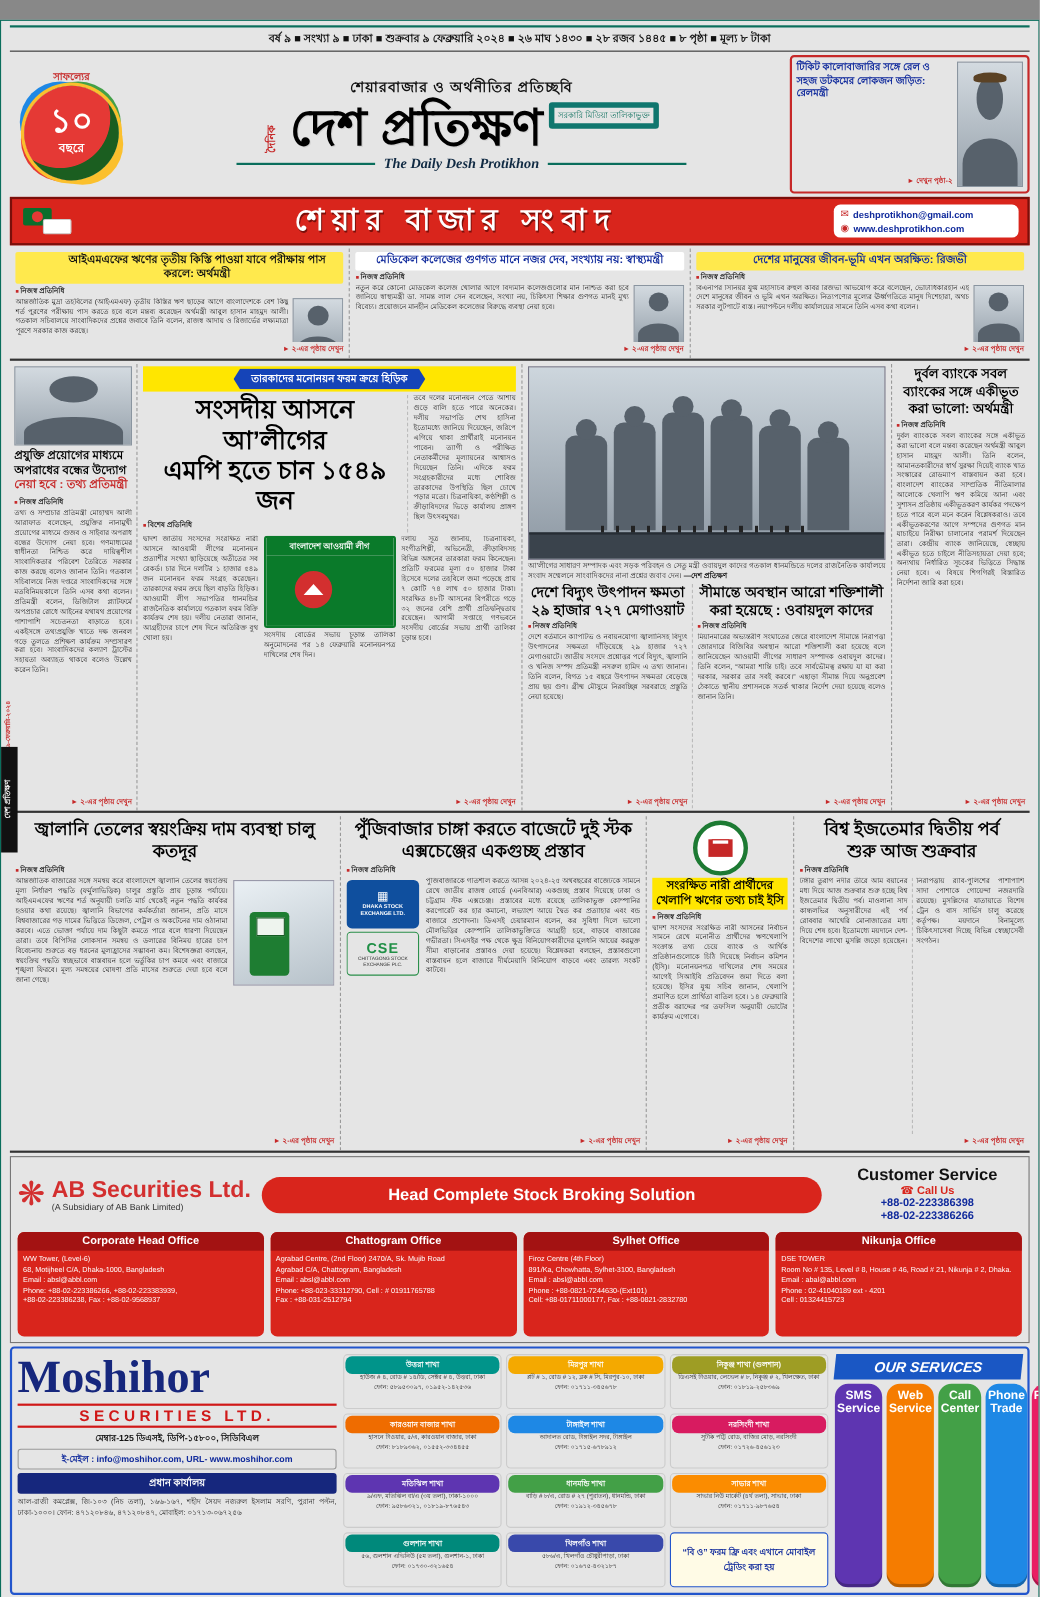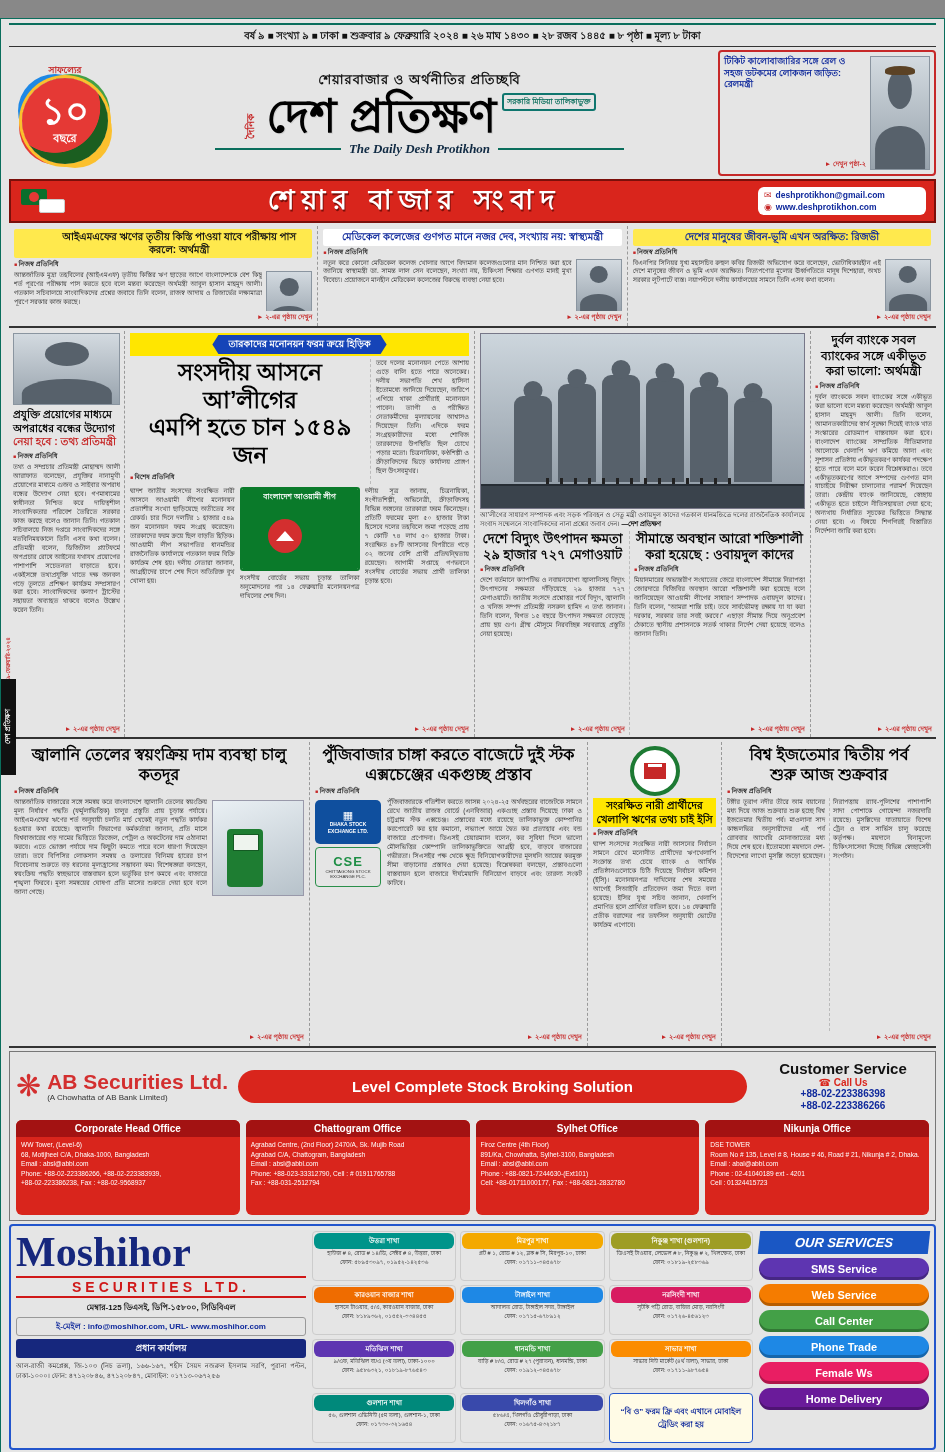--- a/index.html
+++ b/index.html
@@ -7,28 +7,28 @@
 body{font-family:"Liberation Sans","DejaVu Sans",sans-serif}
 .page{width:945px;height:1452px;margin:18px auto;background:#e5e5e5;position:relative;padding:4px 8px;overflow:hidden;border:1px solid #0a6e5c}
 .band{margin-bottom:3px}
 
 .topbar{height:24px;line-height:22px;text-align:center;font-size:10px;font-weight:bold;color:#111;border-top:2px solid #0a6e5c;border-bottom:1px solid #333}
 
 .masthead{height:126px;display:flex;align-items:stretch;gap:6px}
 .anniv{width:112px;position:relative;display:flex;flex-direction:column;align-items:center;justify-content:center}
 .anniv-top{font-size:9px;font-weight:bold;color:#c62828}
 .anniv-circle{width:86px;height:86px;border-radius:50%;background:radial-gradient(circle at 38% 34%,#e53935 0 58%,#1b5e20 59% 100%);display:flex;flex-direction:column;align-items:center;justify-content:center;color:#fff;box-shadow:0 0 0 3px #fbc02d,6px -8px 0 -4px #43a047,-8px 6px 0 -5px #e53935,10px 10px 0 -6px #fbc02d,-10px -10px 0 -6px #1e88e5}
-.anniv-num{font-size:37px;font-weight:bold;line-height:1}
+.anniv-num{font-size:30px;font-weight:bold;line-height:1}
 .anniv-lbl{font-size:11px;font-weight:bold}
 .mh-center{flex:1;display:flex;flex-direction:column;align-items:center;justify-content:center}
 .mh-tagline{font-size:13px;font-weight:bold;color:#111;letter-spacing:1px}
 .mh-title-row{display:flex;align-items:flex-end;gap:6px;margin:2px 0}
 .mh-daily{font-size:10px;font-weight:bold;color:#c62828;writing-mode:vertical-rl;transform:rotate(180deg);height:34px}
 .mh-title{font-size:46px;font-weight:bold;color:#000;line-height:1;text-shadow:1px 1px 0 #d0d0d0}
-.mh-reg{font-size:7.5px;font-weight:bold;color:#0a6e5c;align-self:flex-start;border:2px solid #0f766e;padding:1px 3px;border-radius:3px}
+.mh-reg{font-size:7.5px;font-weight:normal;color:#0a6e5c;align-self:flex-start;border:5px solid #0f766e;padding:1px 3px;border-radius:3px}
 .mh-sub-row{display:flex;align-items:center;gap:8px;width:70%}
 .mh-sub-row .rule{flex:1;height:2px;background:#0a6e5c}
 .mh-sub{font-family:"Liberation Serif","DejaVu Serif",serif;font-style:italic;font-size:13px;font-weight:bold;color:#102a43;white-space:nowrap}
 .mh-side{width:218px;border:2px solid #c62828;border-radius:4px;padding:4px;display:flex;gap:4px;align-items:stretch}
 .mh-side-text{flex:1;display:flex;flex-direction:column;justify-content:space-between}
 .mh-side-hl{font-size:9px;font-weight:bold;color:#102a9c;line-height:1.3}
 .portrait{width:60px;height:100%;min-height:54px;background:linear-gradient(#d3dae0,#97a2ac);border:1px solid #8a95a0;position:relative;overflow:hidden;flex:none}
 .portrait::before{content:"";position:absolute;top:12%;left:50%;transform:translateX(-50%);width:42%;height:34%;background:#57616b;border-radius:50%}
 .portrait::after{content:"";position:absolute;bottom:-4px;left:50%;transform:translateX(-50%);width:86%;height:42%;background:#57616b;border-radius:48% 48% 0 0}
 .portrait .cap{position:absolute;top:8%;left:50%;transform:translateX(-50%);width:30px;height:9px;background:#5b4225;border-radius:60% 60% 30% 30%;z-index:2}
@@ -143,21 +143,21 @@
 .mosh-mail{font-size:8px;font-weight:bold;text-align:center;color:#102a9c;border:1px solid #999;padding:2px;border-radius:3px}
 .mosh-ho-t{font-size:9px;font-weight:bold;text-align:center;background:#16277d;color:#fff;padding:2px;border-radius:3px}
 .mosh-ho-b{font-size:6.6px;line-height:1.45;text-align:justify;color:#1b1b1b;flex:1;overflow:hidden}
 .branch-grid{flex:1;display:grid;grid-template-columns:repeat(3,1fr);gap:4px}
 .branch{border:1px solid #ccc;border-radius:4px;padding:1px;display:flex;flex-direction:column;overflow:hidden}
 .branch-t{color:#fff;font-size:6.8px;font-weight:bold;text-align:center;border-radius:6px;padding:2px 1px}
 .branch-l{font-size:5.6px;line-height:1.35;text-align:center;color:#222;margin-top:1px}
 .branch-note{border:1.5px solid #2255cc;border-radius:4px;display:flex;align-items:center;justify-content:center;text-align:center;font-size:8px;font-weight:bold;color:#102a9c;padding:2px;background:#fffbe6}
 .mosh-right{width:170px;display:flex;flex-direction:column;gap:4px}
 .svc-title{background:#1a57c4;color:#fff;font-size:13px;font-weight:bold;font-style:italic;text-align:center;padding:4px;transform:skewX(-6deg)}
-.svc-list{flex:1;display:flex;flex-direction:column;gap:4px}
+.svc-list{flex:1;display:flex;flex-direction:row;gap:4px}
 .svc{color:#fff;font-size:11px;font-weight:bold;text-align:center;border-radius:12px;padding:5px 2px;box-shadow:inset 0 -3px 0 rgba(0,0,0,.25)}
 </style>
 </head>
 <body>
 
 <div class="page">
 
   <div class="topbar band">বর্ষ ৯ ■ সংখ্যা ৯ ■ ঢাকা ■ শুক্রবার ৯ ফেব্রুয়ারি ২০২৪ ■ ২৬ মাঘ ১৪৩০ ■ ২৮ রজব ১৪৪৫ ■ ৮ পৃষ্ঠা ■ মূল্য ৮ টাকা</div>
 
   <div class="masthead band">
@@ -378,24 +378,24 @@
       <div class="ref">২-এর পৃষ্ঠায় দেখুন</div>
     </div>
   </div>
 
   <div class="ab band">
     <div class="ab-top">
       <div class="ab-logo">
         <span class="ab-mark">❋</span>
         <span>
           <div class="ab-name">AB Securities Ltd.</div>
-          <div class="ab-sub">(A Chowhatta of AB Bank Limited)</div>
+          <div class="ab-sub">(A Subsidiary of AB Bank Limited)</div>
         </span>
       </div>
-      <div class="ab-banner">Level Complete Stock Broking Solution</div>
+      <div class="ab-banner">Head Complete Stock Broking Solution</div>
       <div class="ab-cust">
         <div class="t1">Customer Service</div>
         <div class="t2"><span>☎</span> <span>Call Us</span></div>
         <div class="ph">+88-02-223386398</div>
         <div class="ph">+88-02-223386266</div>
       </div>
     </div>
     <div class="ab-offices">
 
         <div class="office">

